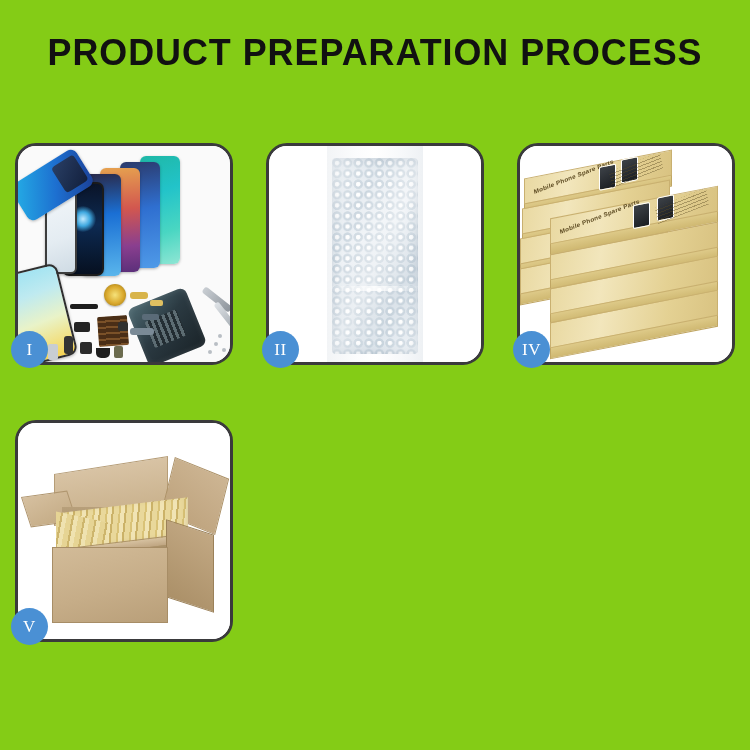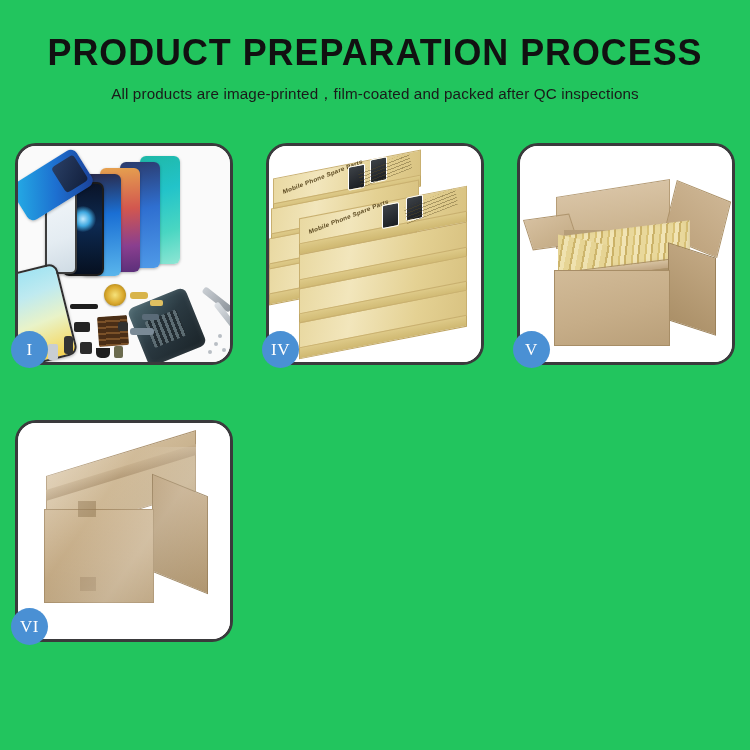--- a/index.html
+++ b/index.html
@@ -3,21 +3,21 @@
 <meta charset="utf-8">
 <title>Product Preparation Process</title>
 <style>
   * { box-sizing: border-box; margin: 0; padding: 0; }
   html, body {
     width: 750px; height: 750px;
     background: #ffffff;
     font-family: "Liberation Sans", sans-serif;
     overflow: hidden;
   }
-  .page { position: relative; width: 750px; height: 750px; background: #22c55e; }
+  .page { position: relative; width: 750px; height: 750px; background: #84cc16; }
 
   
   .header { width: 750px; padding-top: 34px; text-align: center; }
   .title {
     font-family: "Liberation Sans", sans-serif;
     font-weight: 700;
     font-size: 37px;
     letter-spacing: 1.0px;
     color: #111111;
     line-height: 1.05;
@@ -366,21 +366,20 @@
     pointer-events:none;
   }
 </style>
 </head>
 <body>
 
 <div class="page">
 
   <div class="header">
     <div class="title">PRODUCT PREPARATION PROCESS</div>
-    <div class="subtitle">All products are image-printed，film-coated and packed after QC inspections</div>
   </div>
 
   <div class="grid">
 
     <div class="panel">
       <div class="panel-inner p1">
         <div class="phone ph-fan1"></div>
         <div class="phone ph-fan2"></div>
         <div class="phone ph-fan3"></div>
         <div class="phone ph-fan4"></div>
@@ -406,20 +405,29 @@
         <div class="tool"></div>
         <div class="tool2"></div>
         <div class="screw sc1"></div>
         <div class="screw sc2"></div>
         <div class="screw sc3"></div>
         <div class="screw sc4"></div>
       </div>
       <div class="badge">I</div>
     </div>
 
+    <div class="panel">
+      <div class="panel-inner p2">
+        <div class="wrap-bg"></div>
+        <div class="bubbles"></div>
+        <div class="bub-sheen"></div>
+        <div class="bub-fold"></div>
+      </div>
+      <div class="badge">II</div>
+    </div>
 
 
     <div class="panel">
       <div class="panel-inner p4">
 
         <div class="kbox" style="left:4px;  top:18px;  width:148px; height:40px;">
           <div class="kb-side"></div>
           <div class="kb-top">
             <span class="kb-lbl">Mobile Phone Spare Parts</span>
             <span class="kb-img" style="left:74px; top:2px;"></span>
@@ -474,27 +482,15 @@
         <div class="c-inner"></div>
         <div class="c-goods"></div>
         <div class="c-goods2"></div>
         <div class="c-rim"></div>
         <div class="c-right"></div>
         <div class="c-front"></div>
       </div>
       <div class="badge">V</div>
     </div>
 
-    <div class="panel">
-      <div class="panel-inner p6">
-        <div class="s-top"></div>
-        <div class="s-tape"></div>
-        <div class="s-right"></div>
-        <div class="s-front"></div>
-        <div class="s-tab1"></div>
-        <div class="s-tab2"></div>
-        <div class="s-wrap"></div>
-      </div>
-      <div class="badge">VI</div>
-    </div>
 
   </div>
 </div>
 
 </body></html>

